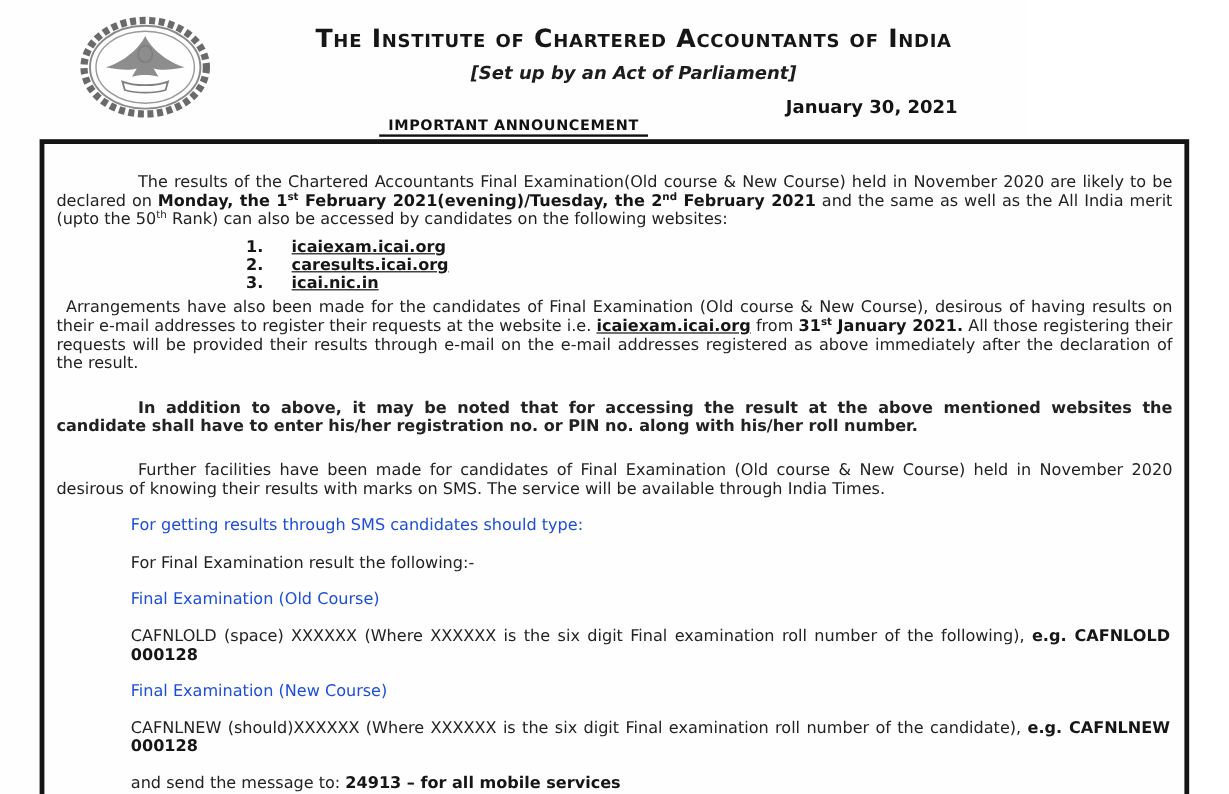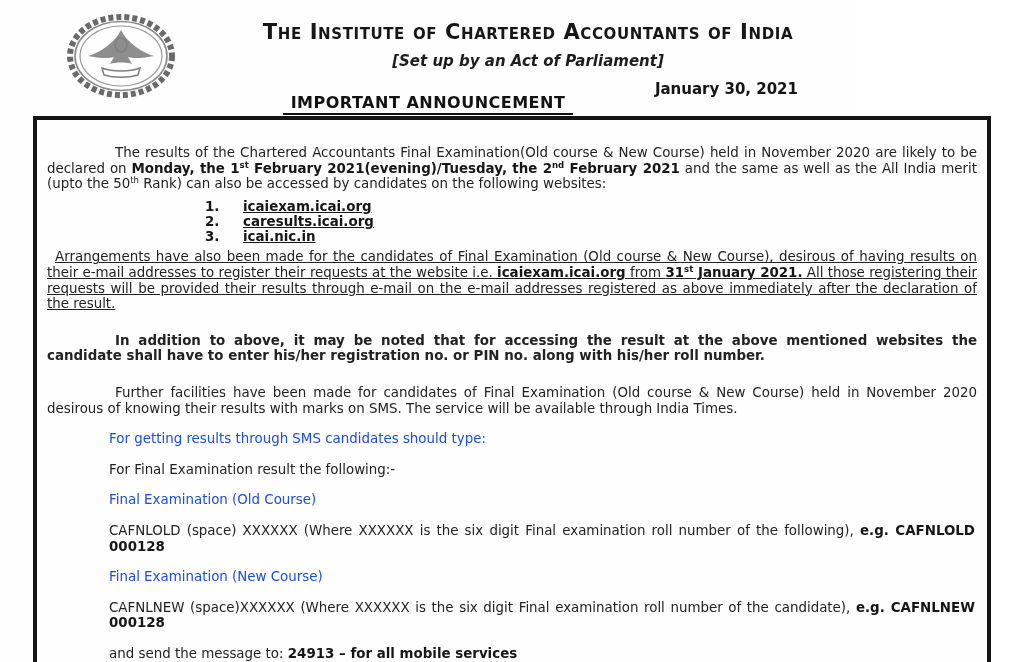--- a/index.html
+++ b/index.html
@@ -40,21 +40,21 @@
     font-weight: bold;
     font-size: 15px;
     color: #141414;
   }
   .announce-title {
     position: absolute; left: 0; right: 0; top: 93px;
     text-align: center;
   }
   .announce-title span {
     font-weight: bold;
-    font-size: 16px;
+    font-size: 12px;
     letter-spacing: 0.5px;
     color: #121212;
     border-bottom: 2.5px solid #121212;
     padding: 0 8px 1px 8px;
   }
 
   
   .box {
     position: absolute;
     left: 33px; top: 116px;
@@ -65,21 +65,21 @@
   }
 
   p.body-text {
     font-size: 13.4px;
     line-height: 15.6px;
     text-align: justify;
     color: #222222;
     margin-top: 5px;
   }
   p.indent-big { text-indent: 68px; margin-top: 21px; }
-  p.indent-sm  { text-indent: 8px; text-decoration: underline; }
+  p.indent-sm  { text-indent: 8px; }
   .bold { font-weight: bold; color: #161616; }
   sup { font-size: 0.64em; vertical-align: super; line-height: 0; }
   .inline-link {
     font-weight: bold;
     text-decoration: underline;
     color: #161616;
     cursor: pointer;
   }
 
   .website-list {
@@ -167,21 +167,21 @@
     <p class="body-text indent-big bold">In addition to above, it may be noted that for accessing the result at the above mentioned websites the candidate shall have to enter his/her registration no. or PIN no. along with his/her roll number.</p>
 
     <p class="body-text indent-big">Further facilities have been made for candidates of Final Examination (Old course &amp; New Course) held in November 2020 desirous of knowing their results with marks on SMS. The service will be available through India Times.</p>
 
     <div class="sms-block">
       <div class="line bold-line">For getting results through SMS candidates should type:</div>
       <div class="line">For Final Examination result the following:-</div>
       <div class="line bold-line">Final Examination (Old Course)</div>
       <div class="line"><span>CAFNLOLD (space) XXXXXX (Where XXXXXX is the six digit Final examination roll number of the following),  </span><span class="bold">e.g. CAFNLOLD 000128</span></div>
       <div class="line bold-line">Final Examination (New Course)</div>
-      <div class="line"><span>CAFNLNEW (space)XXXXXX (Where XXXXXX is the six digit Final examination roll number of the candidate), </span><span class="bold">e.g. CAFNLNEW 000128</span></div>
+      <div class="line"><span>CAFNLNEW (should)XXXXXX (Where XXXXXX is the six digit Final examination roll number of the candidate), </span><span class="bold">e.g. CAFNLNEW 000128</span></div>
       <div class="line"><span>and send the message to:  </span><span class="bold">24913 – for all mobile services</span></div>
     </div>
 
     <div class="signature">
       <div>(S. K. GARG)</div>
       <div>IMPORTANT SECRETARY (EXAMS)</div>
     </div>
 
   </div>
 </div>

